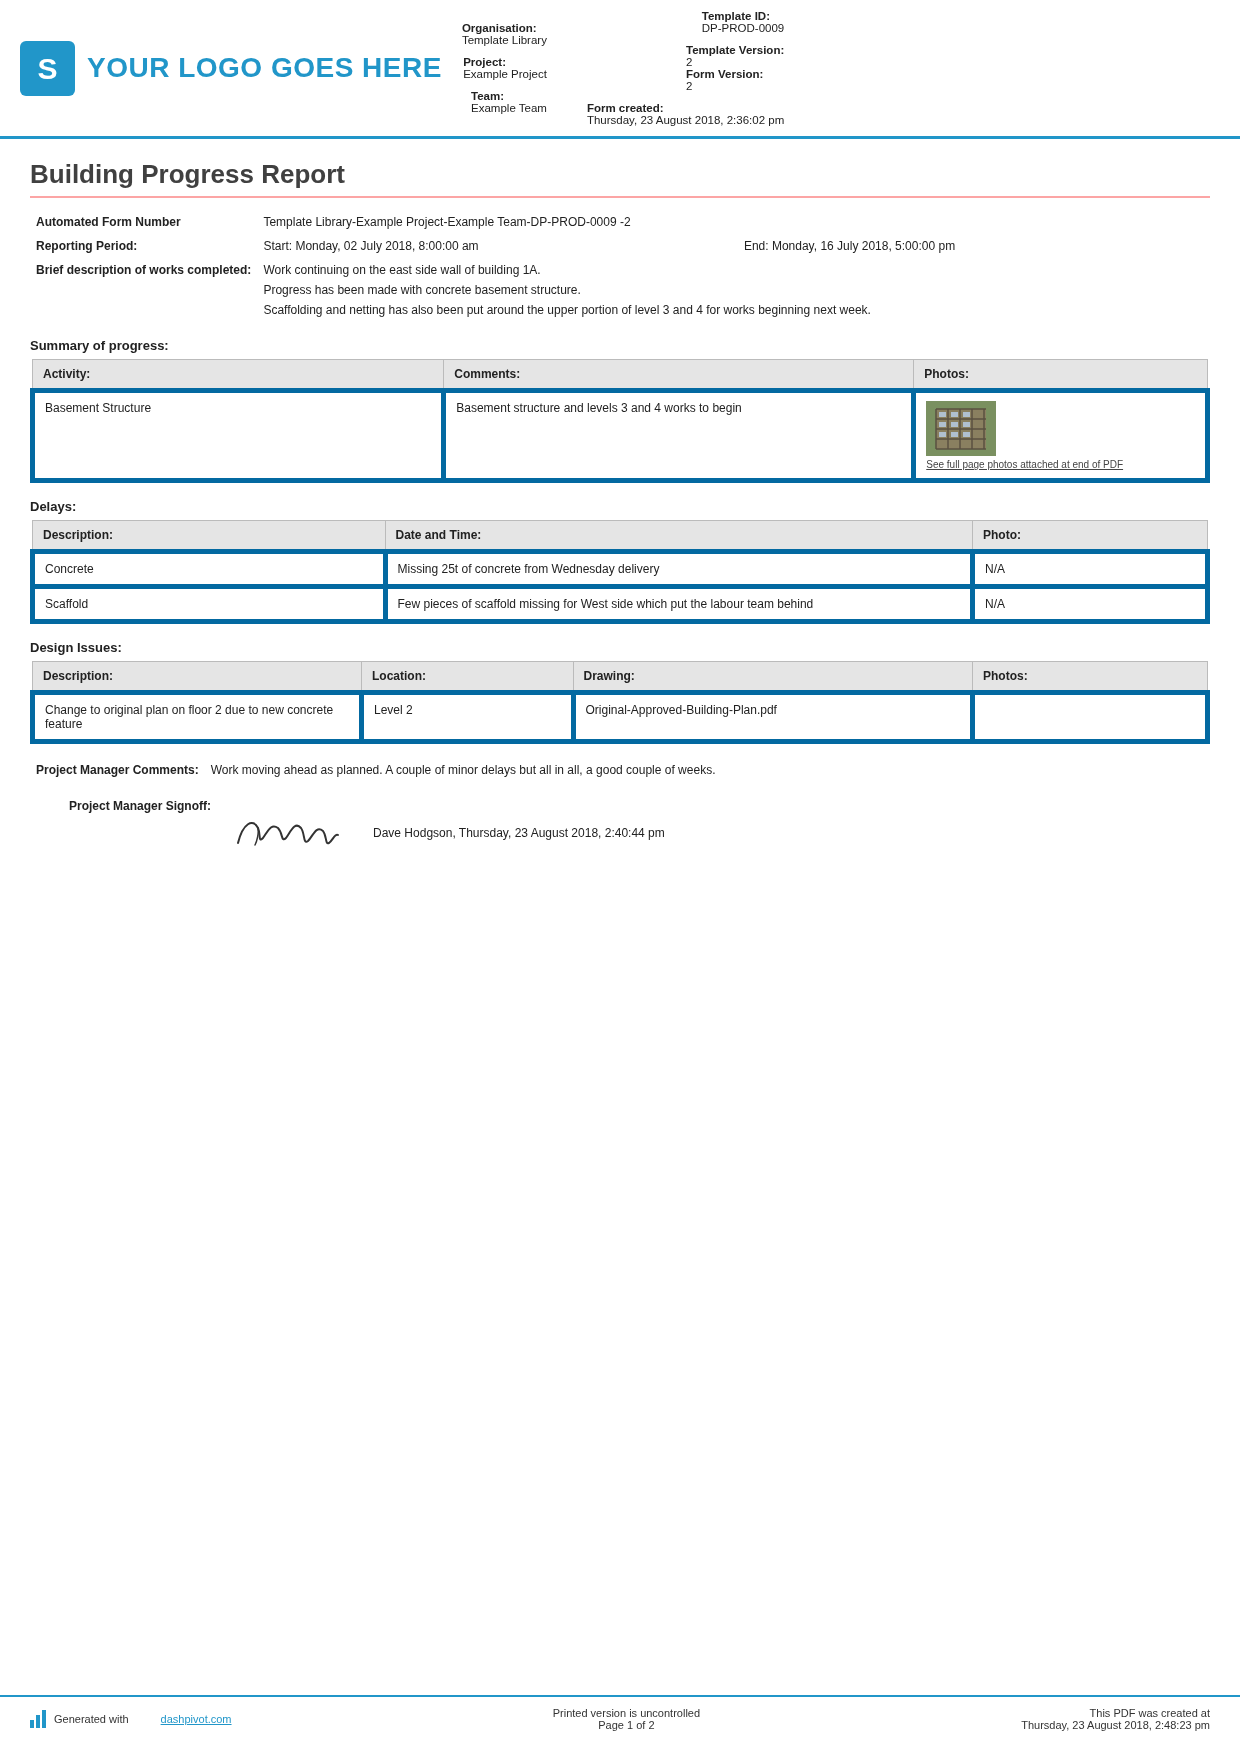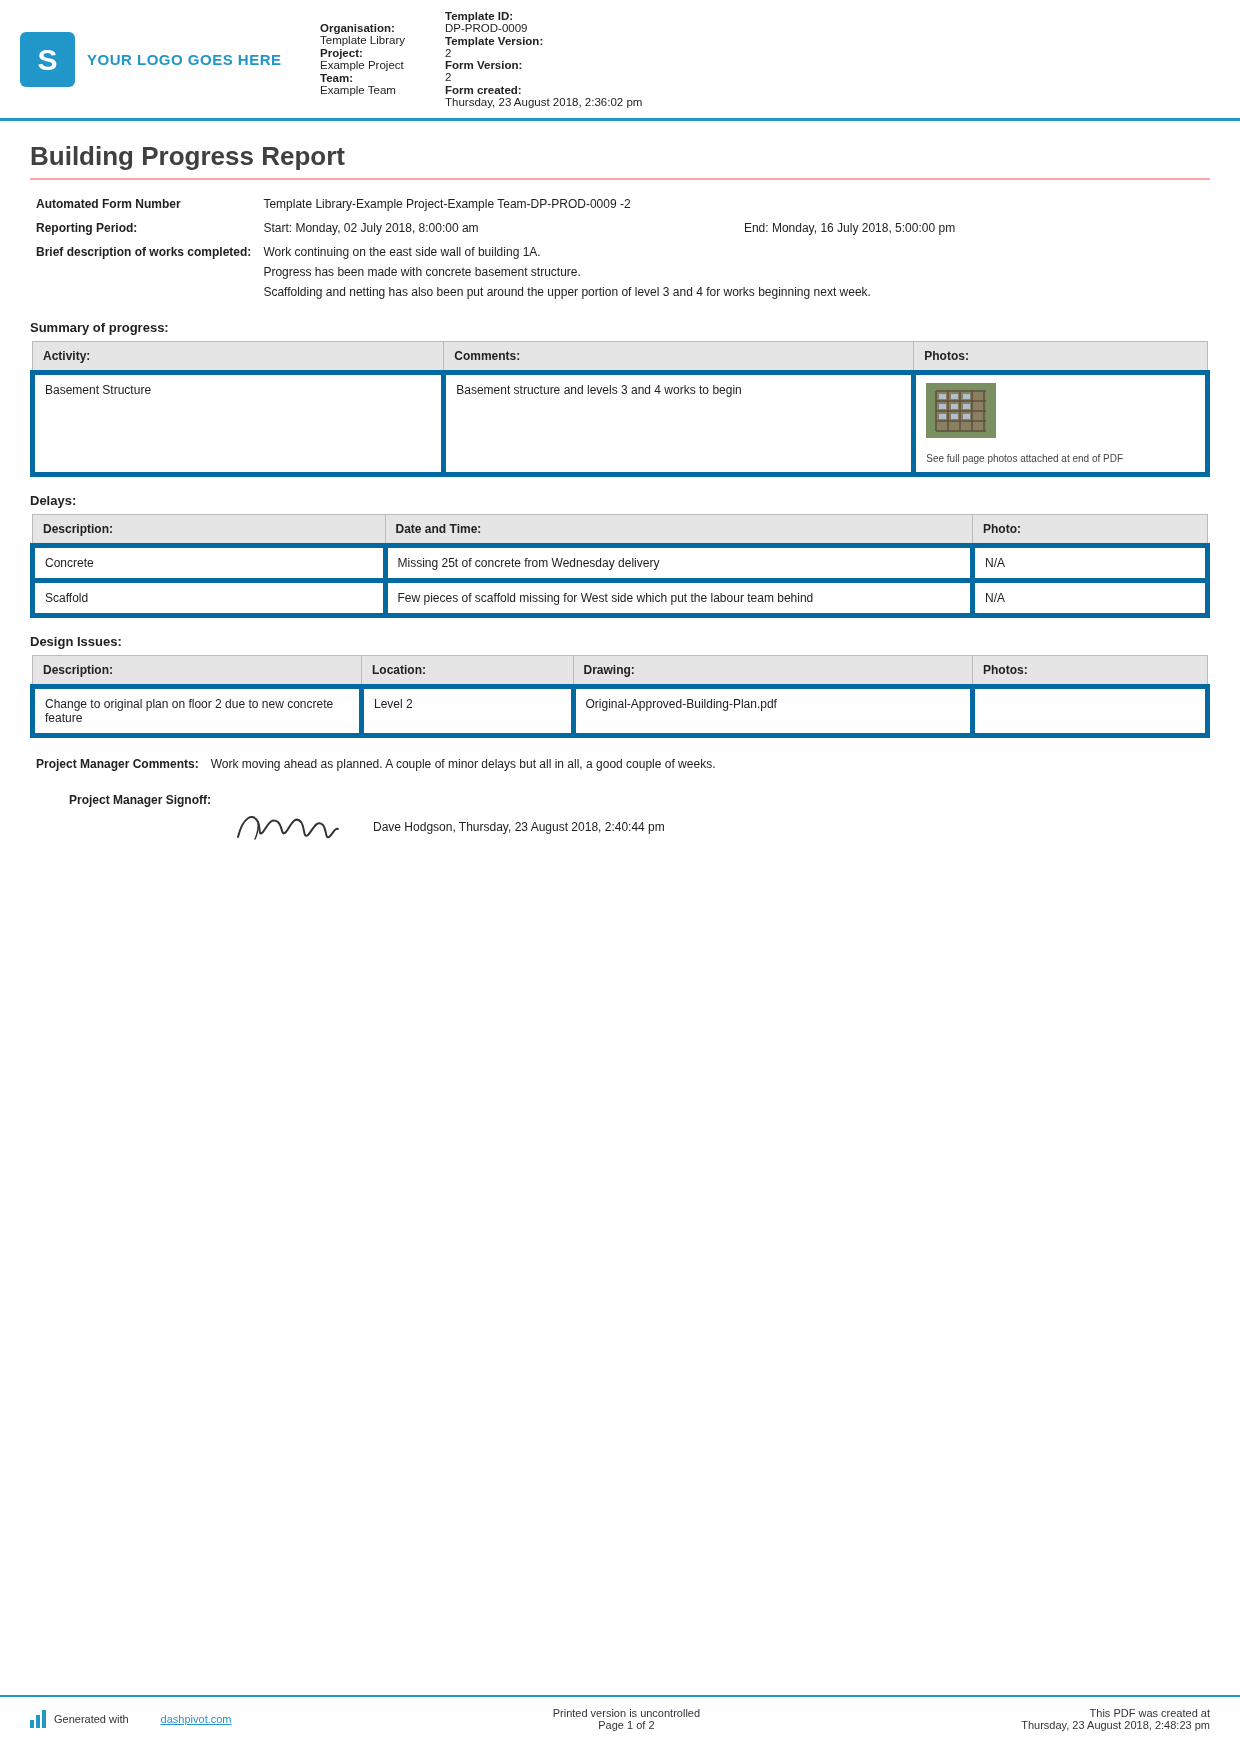--- a/index.html
+++ b/index.html
@@ -26,36 +26,37 @@
       align-items: center;
       gap: 12px;
       min-width: 280px;
     }
     .logo-icon {
       width: 55px;
       height: 55px;
       flex-shrink: 0;
     }
     .logo-text {
-      font-size: 15px;
+      font-size: 28px;
       font-weight: bold;
       color: #2196c9;
       letter-spacing: 0.5px;
     }
     .header-meta {
       display: flex;
       flex: 1;
       gap: 40px;
     }
     .header-meta-col {
       display: flex;
       flex-direction: column;
       justify-content: center;
-      gap: 1px;
+      gap: 10px;
       font-size: 11.5px;
+      align-items: flex-end;
     }
     .header-meta-col span { display: block; }
     .header-meta-col .label { font-weight: bold; display: inline; }
 
     
     .main {
       padding: 20px 30px 20px 30px;
     }
 
     
@@ -129,22 +130,23 @@
       background: linear-gradient(160deg, #6b7f4a 0%, #8fa060 40%, #a0a870 70%, #7a8050 100%);
       display: flex;
       align-items: center;
       justify-content: center;
     }
     
 
     .photo-caption {
       font-size: 10px;
       color: #444;
-      margin-top: 12px;
+      margin-top: 0;
       display: block;
+      text-decoration: underline;
     }
 
     
     .signature-area {
       margin-top: 4px;
       display: flex;
       align-items: center;
       gap: 20px;
     }
     .signature-img {

